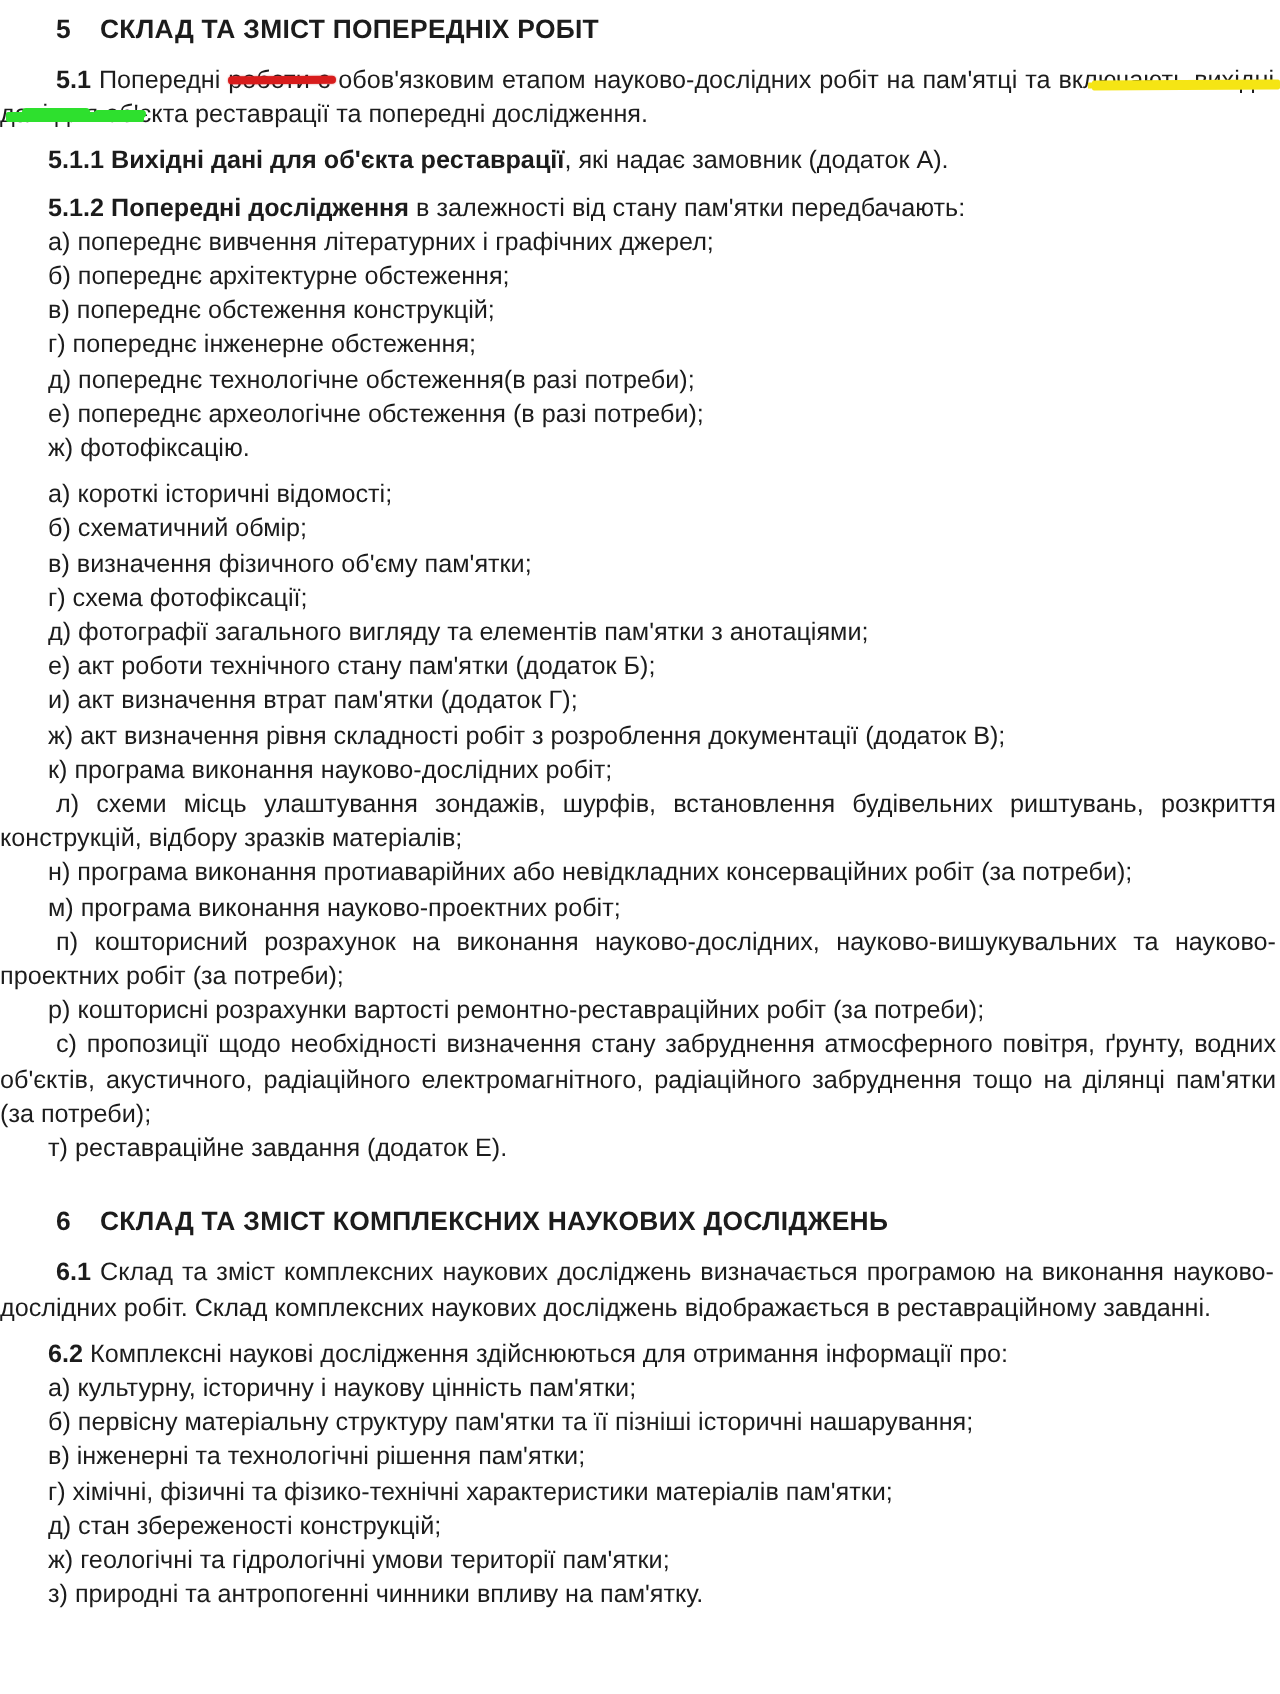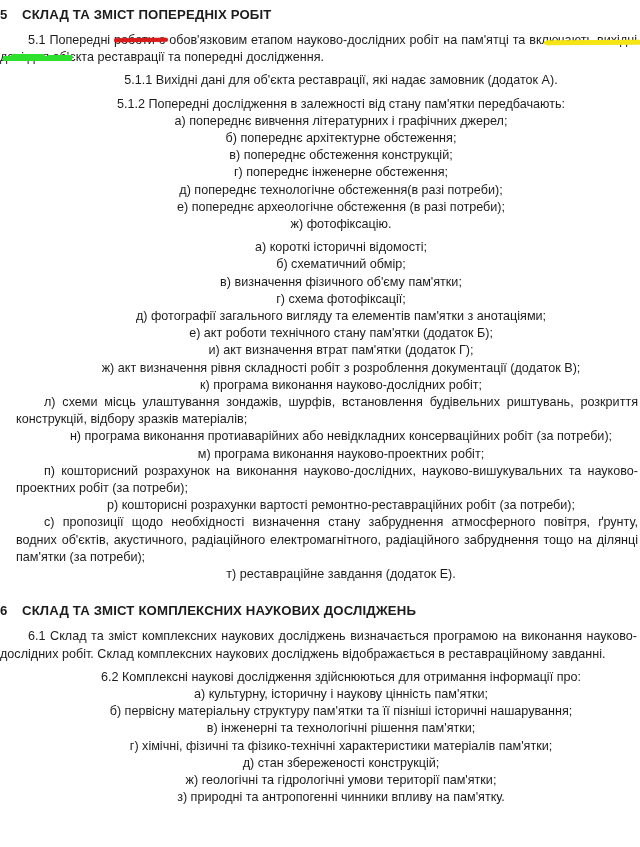--- a/index.html
+++ b/index.html
@@ -28,20 +28,21 @@
     box-sizing: border-box;
   }
 
   
   .heading {
     font-weight: bold;
     font-size: 13.2px;
     letter-spacing: 0.15px;
     line-height: 17px;
     margin: 0;
+    padding-left: 28px;
     white-space: nowrap;
   }
   .heading .num {
     display: inline-block;
     width: 22px;
   }
 
   
   p.para {
     margin: 0;
@@ -51,31 +52,31 @@
     text-justify: inter-word;
     padding: 0 1px 0 0;
   }
   p.para.indent {
     text-indent: 28px;
   }
   p.item {
     margin: 0;
     font-size: 12.6px;
     line-height: 17.2px;
-    padding-left: 44px;
-    text-align: center;
+    padding-left: 24px;
+    text-align: left;
   }
   p.item.just {
     text-align: justify;
     text-justify: inter-word;
-    padding-left: 16px;
+    padding-left: 0;
     text-indent: 28px;
   }
   .b {
-    font-weight: normal;
+    font-weight: bold;
   }
 
   
   .gap-sm { height: 6px; }
   .gap-md { height: 9px; }
   .gap-xl { height: 19px; }
 
   
   .ink {
     position: absolute;

